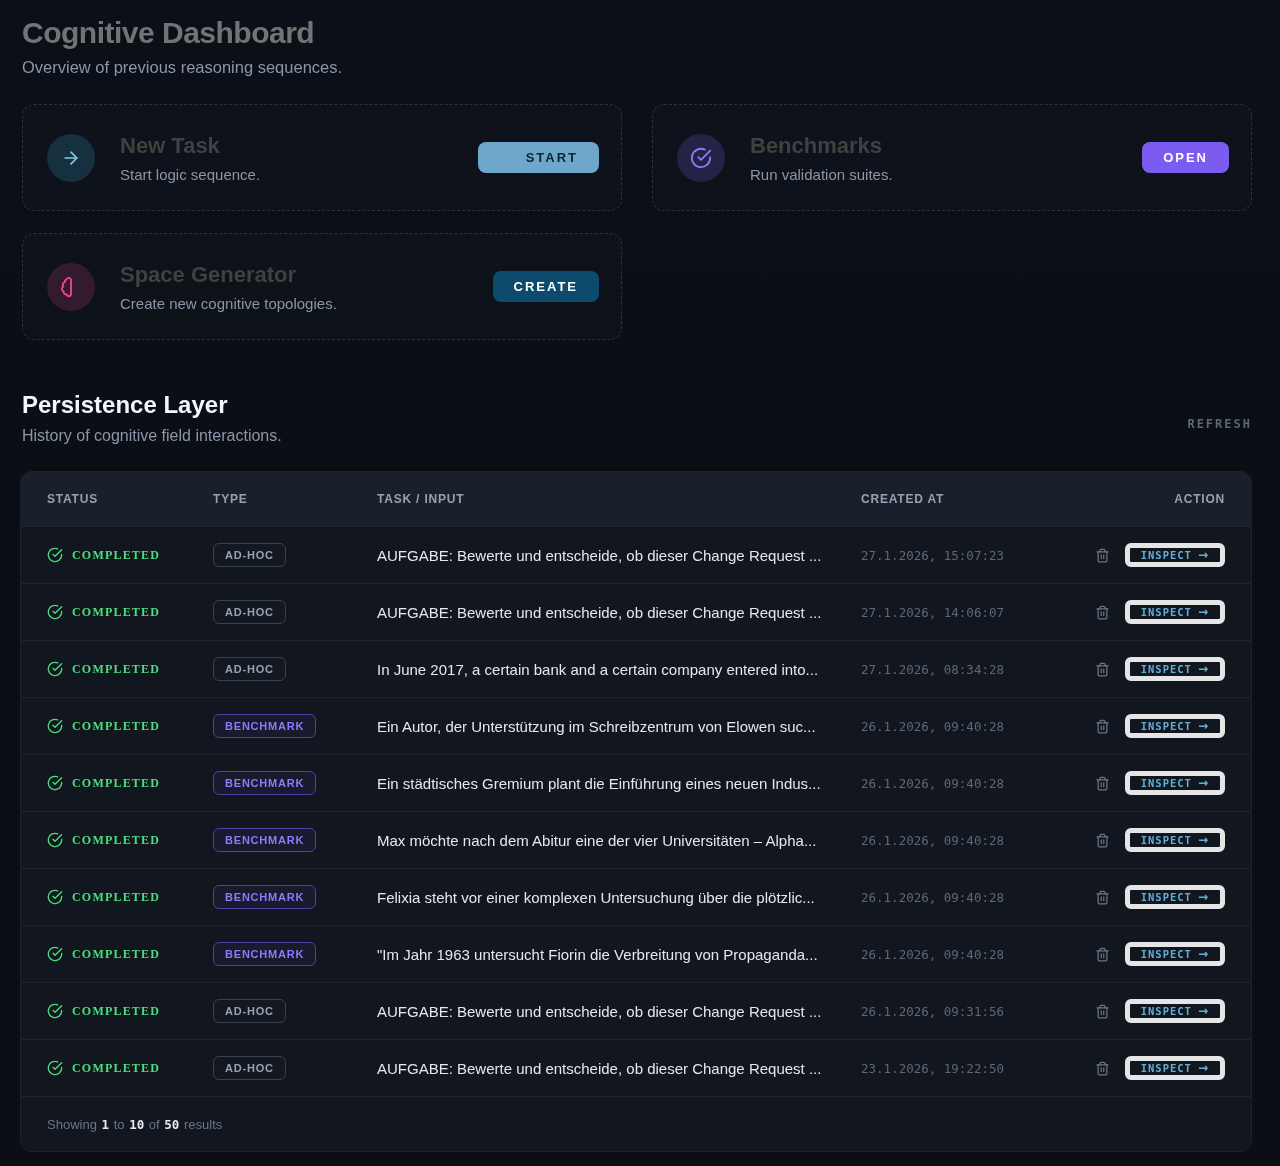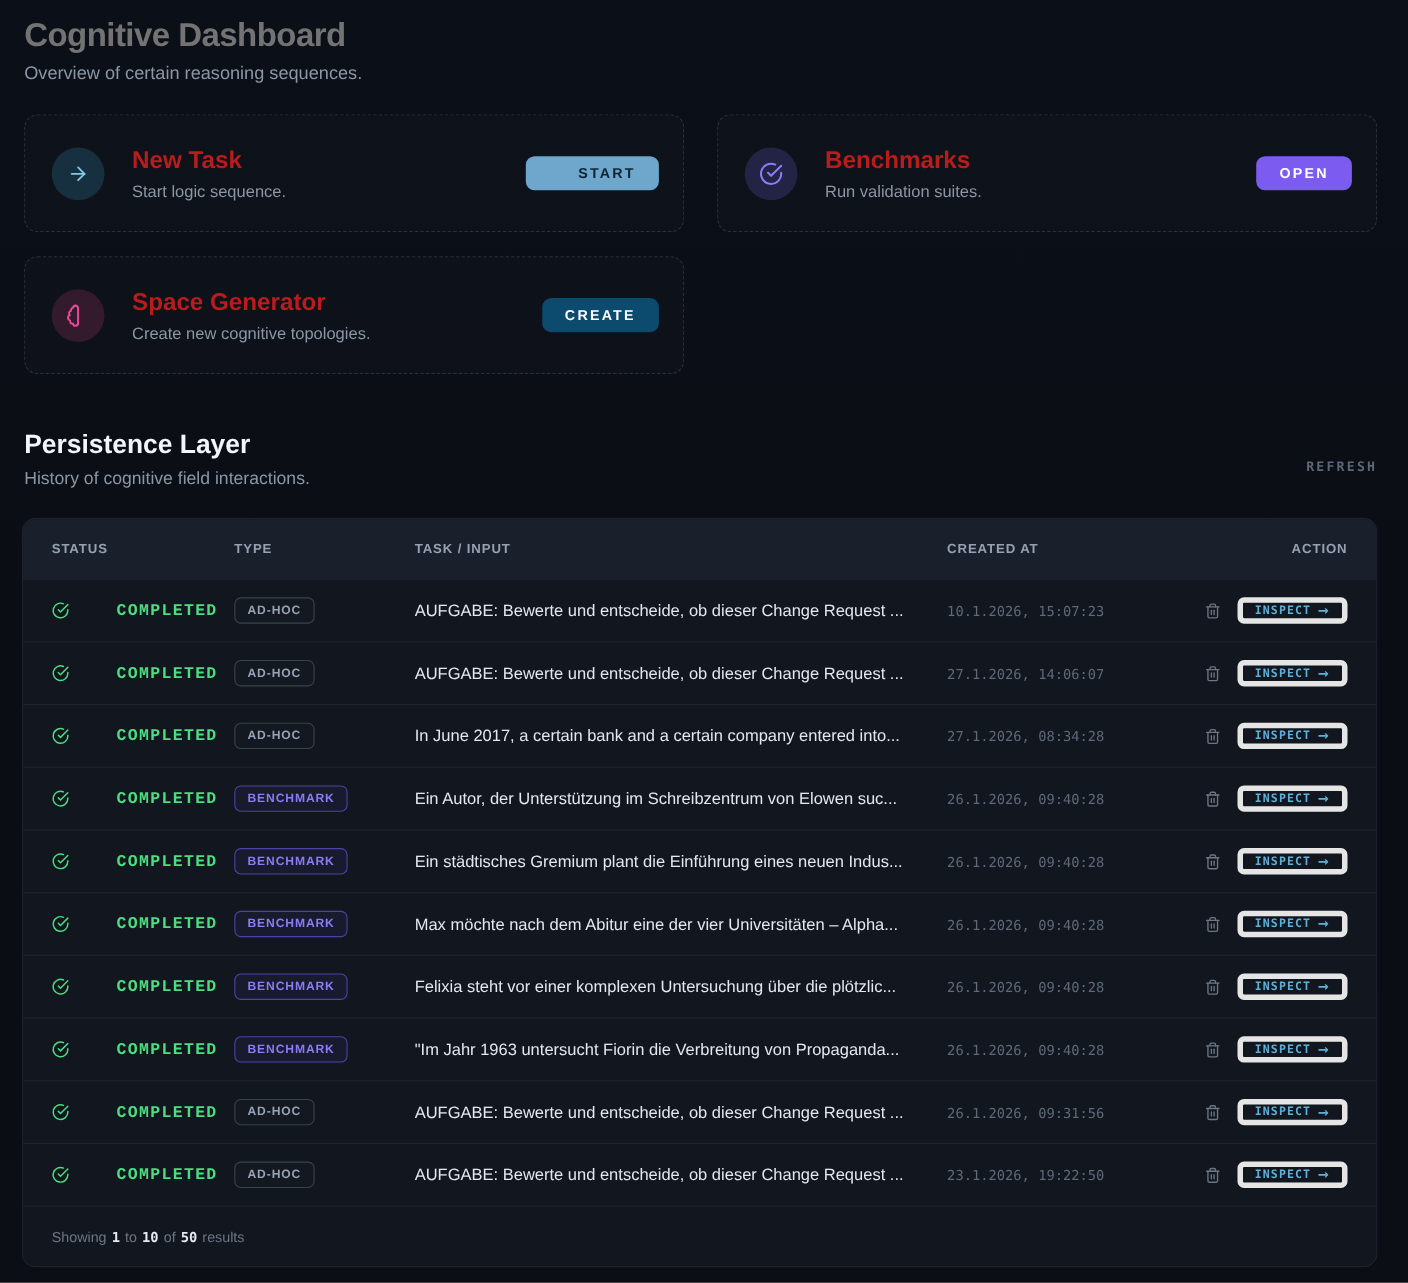--- a/index.html
+++ b/index.html
@@ -36,21 +36,21 @@
   }
   .card-icon {
     width: 48px; height: 48px; border-radius: 50%;
     display: flex; align-items: center; justify-content: center;
     flex-shrink: 0;
   }
   .card-icon.teal   { background: #16303f; }
   .card-icon.purple { background: #232345; }
   .card-icon.pink   { background: #331a2d; }
   .card-text { margin-left: 25px; flex: 1; min-width: 0; }
-  .card-text h2 { font-size: 22px; font-weight: 700; color: #b91c1c; }
+  .card-text h2 { font-size: 22px; font-weight: 700; color: #404040; }
   .card-text p  { margin-top: 7px; font-size: 15px; color: #8b96a7; }
   .card-btn {
     border: none; border-radius: 8px;
     height: 31px; padding: 0 21px;
     font-family: "Liberation Sans", sans-serif;
     font-size: 13px; font-weight: 700; letter-spacing: 2px;
     cursor: pointer;
   }
   .card-btn.start  { background: #6ea7cb; color: #0e2433; padding-left: 48px; }
   .card-btn.open   { background: #7c5cf0; color: #ffffff; }
@@ -85,24 +85,23 @@
   .thead {
     height: 54px;
     background: #1a202b;
     font-size: 12px; font-weight: 700; letter-spacing: 0.8px;
     color: #95a1b3;
   }
   .thead .col-action { text-align: right; }
   .trow { height: 57px; border-top: 1px solid #1c2430; background: transparent; }
   .status-cell { display: flex; align-items: center; gap: 9px; }
   .status-cell .label {
-    font-family: Liberation Mono, monospace;
-    font-size: 15px; font-weight: 700; letter-spacing: 1.2px;
+    font-family: Liberation Serif, serif;
+    font-size: 12px; font-weight: 700; letter-spacing: 1.2px;
     color: #4ade80;
-    margin-left: 34px;
   }
   .badge {
     display: inline-block;
     font-size: 11px; font-weight: 700; letter-spacing: 0.8px;
     padding: 5px 11px; border-radius: 6px;
   }
   .badge-adhoc { border: 1px solid #39434f; color: #97a3b5; background: rgba(255,255,255,0.01); }
   .badge-benchmark { border: 1px solid #4c43a8; color: #8d7bf7; background: rgba(100,80,240,0.08); }
   .task-cell {
     font-size: 15px; color: #e3e8f0;
@@ -161,21 +160,21 @@
   }
   .page-btn.active { background: #6ea7cb; color: #0e2433; font-weight: 700; }
 </style>
 </head>
 <body>
 
 <div class="page">
 
   <header class="page-header">
     <h1>Cognitive Dashboard</h1>
-    <p>Overview of certain reasoning sequences.</p>
+    <p>Overview of previous reasoning sequences.</p>
   </header>
 
   <section class="cards">
 
     <div class="card">
       <div class="card-icon teal">
         <svg viewBox="0 0 24 24" width="20" height="20" fill="none" stroke="#85c8e8" stroke-width="2" stroke-linecap="round" stroke-linejoin="round">
             <line x1="5" y1="12" x2="19" y2="12"></line>
             <polyline points="12 5 19 12 12 19"></polyline>
           </svg>
@@ -241,21 +240,21 @@
                 <path d="M22 11.08V12a10 10 0 1 1-5.93-9.14"></path>
                 <polyline points="22 4 12 14.01 9 11.01"></polyline>
               </svg>
       </span>
       <span class="label">COMPLETED</span>
     </div>
     <div>
       <span class="badge badge-adhoc">AD-HOC</span>
     </div>
     <div class="task-cell">AUFGABE: Bewerte und entscheide, ob dieser Change Request ...</div>
-    <div class="created-cell">10.1.2026, 15:07:23</div>
+    <div class="created-cell">27.1.2026, 15:07:23</div>
     <div class="action-cell">
       <button class="trash-btn">
         <span style="display:flex;">
           <svg viewBox="0 0 24 24" width="15" height="15" fill="none" stroke="currentColor" stroke-width="2" stroke-linecap="round" stroke-linejoin="round">
                   <path d="M3 6h18"></path>
                   <path d="M19 6v14a2 2 0 0 1-2 2H7a2 2 0 0 1-2-2V6"></path>
                   <path d="M8 6V4a2 2 0 0 1 2-2h4a2 2 0 0 1 2 2v2"></path>
                   <line x1="10" y1="11" x2="10" y2="17"></line>
                   <line x1="14" y1="11" x2="14" y2="17"></line>
                 </svg>

